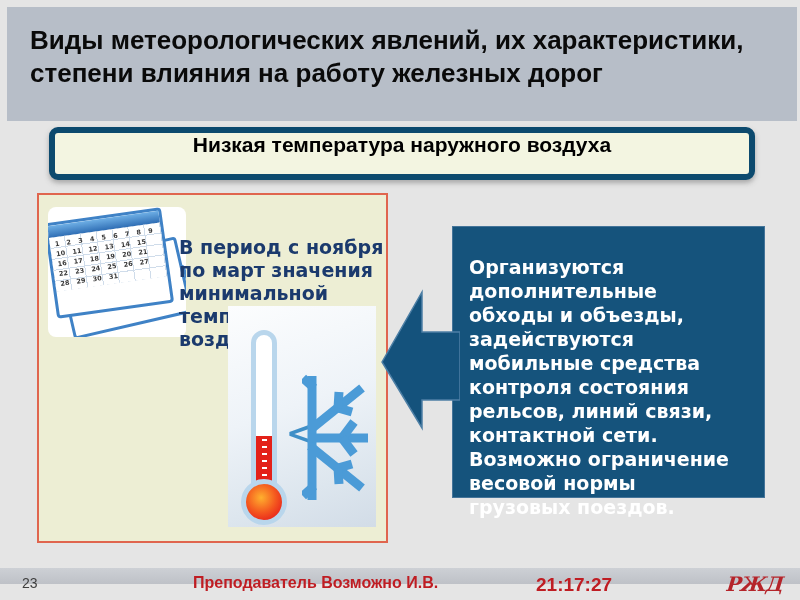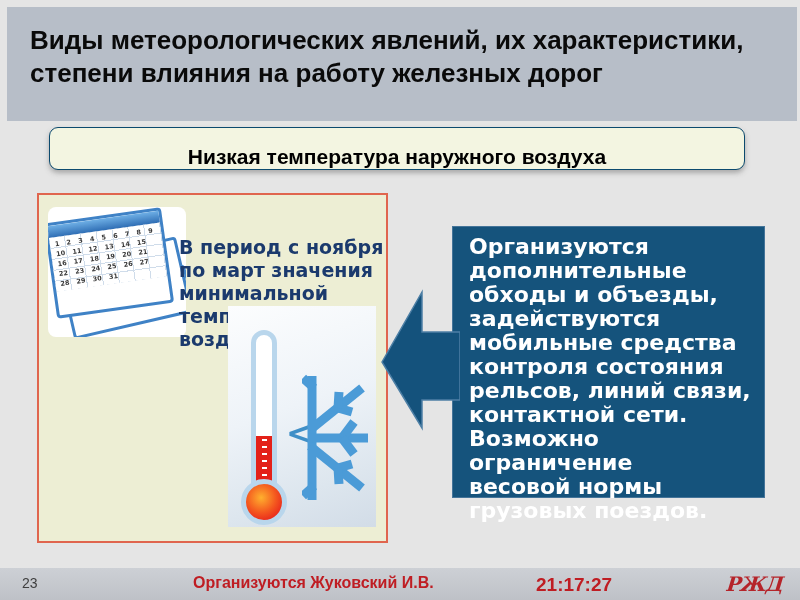--- a/index.html
+++ b/index.html
@@ -6,23 +6,23 @@
   .slide{position:relative;width:800px;height:600px;background:#e5e5e5;overflow:hidden;
          font-family:"Liberation Sans",sans-serif;padding-left:47px;}
 
   
   .title-band{position:absolute;left:7px;top:7px;width:790px;height:114px;background:#b7bec8;}
   .slide-title{position:absolute;left:23px;top:17px;font-size:26px;font-weight:bold;color:#0a0a0a;
                line-height:33px;white-space:pre-line;letter-spacing:0px;}
 
   
   .subtitle-box{position:absolute;left:49px;top:127px;width:694px;height:41px;
-                background:#f3f5e1;border:1px solid #0c4a6e;border-radius:9px;
+                background:#f3f5e1;border:6px solid #0c4a6e;border-radius:9px;
                 box-shadow:0 3px 5px rgba(110,110,110,.5);
-                display:flex;align-items:flex-end;justify-content:center;}
+                display:flex;align-items:flex-start;justify-content:center;}
   .subtitle-box span{font-size:21px;font-weight:bold;color:#000;font-family:"Liberation Sans",sans-serif;}
 
   
   .info-box{position:absolute;left:37px;top:193px;width:347px;height:346px;
             background:#edeed4;border:2px solid #e0654e;}
   .para{position:absolute;font-family:"DejaVu Sans",sans-serif;font-weight:bold;
         color:#1b3a6d;font-size:19px;line-height:23px;white-space:pre-line;margin-top:36px;}
   .para1{left:140px;top:5px;width:215px;z-index:1;}
   .para2{left:21px;top:139px;width:190px;z-index:3;}
 
@@ -55,24 +55,24 @@
         background:radial-gradient(circle at 42% 38%, #ffb02e 0%, #f4581f 48%, #e8251c 80%);}
   .less-than{position:absolute;left:58px;top:108px;font-size:32px;font-weight:bold;color:#3f8fc7;
              font-family:"DejaVu Sans",sans-serif;}
   .snowflake{position:absolute;left:74px;top:66px;}
 
   
   .arrow{position:absolute;left:378px;top:288px;z-index:4;}
   .action-box{position:absolute;left:452px;top:226px;width:313px;height:272px;
               background:#15537c;border:1px solid #447499;box-sizing:border-box;}
   .action-text{padding:8px 10px 0 16px;font-family:"DejaVu Sans",sans-serif;font-weight:bold;
-               font-size:22px;line-height:24px;color:#ffffff;white-space:pre-line;}
+               font-size:19px;line-height:24px;color:#ffffff;white-space:pre-line;margin-top:20px;}
 
   
-  .footer{position:absolute;left:0;top:568px;width:800px;height:32px;
+  .footer{position:absolute;left:0;top:568px;width:800px;height:16px;
           background:linear-gradient(#cdd0d5,#bec1c7);}
   .pagenum{position:absolute;left:22px;top:7px;font-size:14px;color:#3f3f3f;}
   .author{position:absolute;left:193px;top:6px;font-size:16px;font-weight:bold;color:#bf1d23;}
   .time{position:absolute;left:536px;top:6px;font-size:19px;font-weight:bold;color:#bf1d23;}
   .rzd-logo{position:absolute;left:727px;top:4px;font-size:20px;font-weight:bold;font-style:italic;
             color:#b5242a;font-family:"DejaVu Serif",serif;letter-spacing:-1px;transform:skewX(-6deg);}
 </style>
 </head>
 <body>
 
@@ -148,18 +148,18 @@
 контроля состояния
 рельсов, линий связи,
 контактной сети.
 Возможно ограничение
 весовой нормы
 грузовых поездов.</div>
   </div>
 
   <div class="footer">
     <span class="pagenum">23</span>
-    <span class="author">Организуются Жуковский И.В.</span>
+    <span class="author">Преподаватель Возможно И.В.</span>
     <span class="time">21:17:27</span>
     <span class="rzd-logo">РЖД</span>
   </div>
 
 </div>
 
 </body></html>

